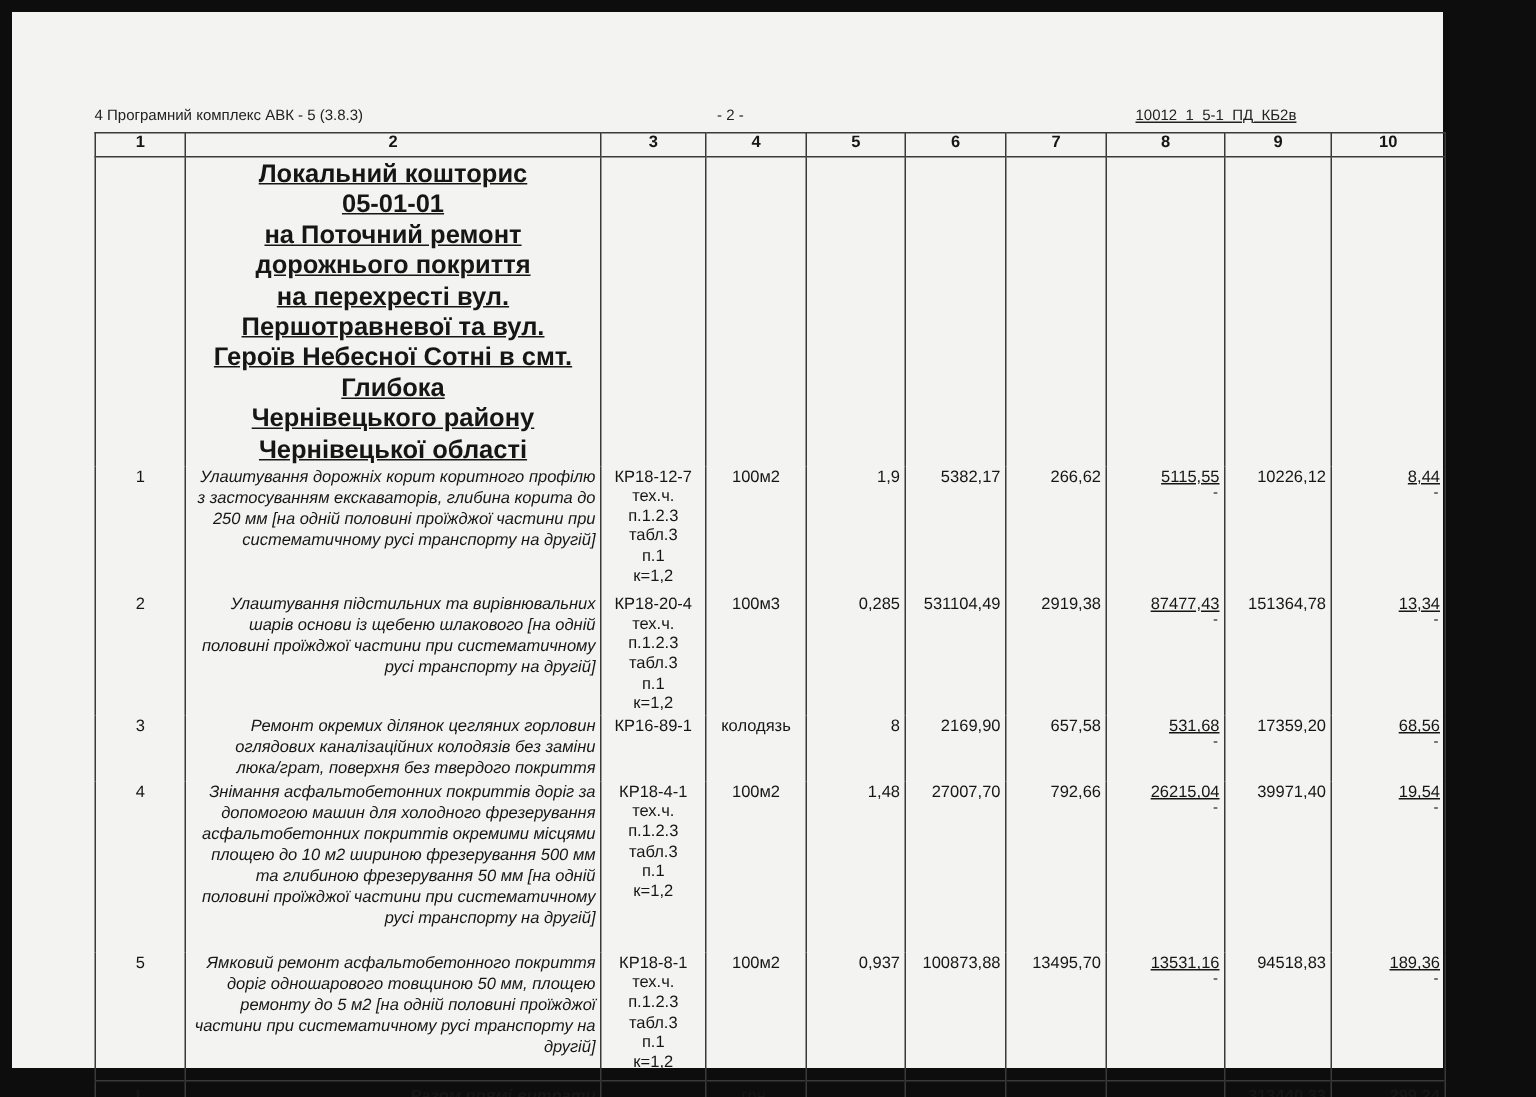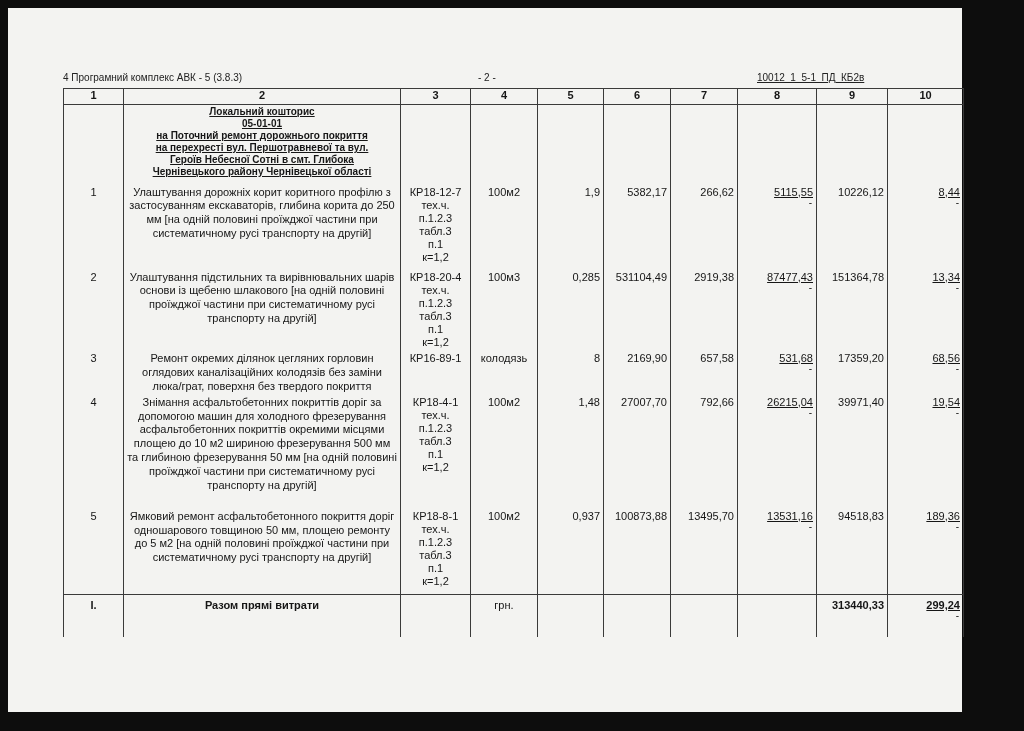--- a/index.html
+++ b/index.html
@@ -11,26 +11,26 @@
   .pg-header .left{position:absolute;left:55px;top:0;}
   .pg-header .center{position:absolute;left:470px;top:0;}
   .pg-header .right{position:absolute;left:749px;top:0;text-decoration:underline;}
   
   table.est{position:absolute;left:55px;top:80px;width:900px;border-collapse:collapse;table-layout:fixed;
     font-size:11px;color:#161616;}
   table.est td{border-left:1px solid #3a3a3a;border-right:1px solid #3a3a3a;vertical-align:top;
     padding:1px 3px;overflow:hidden;}
   tr.head td{border:1px solid #3a3a3a;text-align:center;font-weight:bold;height:15px;padding:0;}
   td.c-num{text-align:center;padding-top:3px;}
-  td.c-desc{text-align:center;line-height:1.27;padding-left:5px;padding-right:4px;padding-top:3px;}
+  td.c-desc{text-align:right;line-height:1.27;padding-left:5px;padding-right:4px;padding-top:3px;font-style:italic;}
   td.c-code{text-align:center;white-space:pre-line;line-height:1.2;padding-top:3px;}
   td.c-unit{text-align:center;padding-top:3px;}
   td.c-r{text-align:right;padding-top:3px;padding-right:3px;}
   .title-block{font-weight:bold;text-decoration:underline;text-align:center;white-space:pre-line;
-    line-height:1.2;font-size:10px;padding-top:2px;}
+    line-height:1.2;font-size:17px;padding-top:2px;}
   .u{text-decoration:underline;display:block;text-align:right;}
   .dash{display:block;text-align:right;font-size:10px;line-height:9px;padding-right:1px;}
   .b{font-weight:bold;}
   tr.local-total td.c-desc{border-top:1.5px dotted #4a4a4a;}
   tr.section-total td{border-top:1px solid #3a3a3a;padding-top:4px;}
   td.indent{padding-left:12px;}
 </style>
 </head>
 <body>
 

